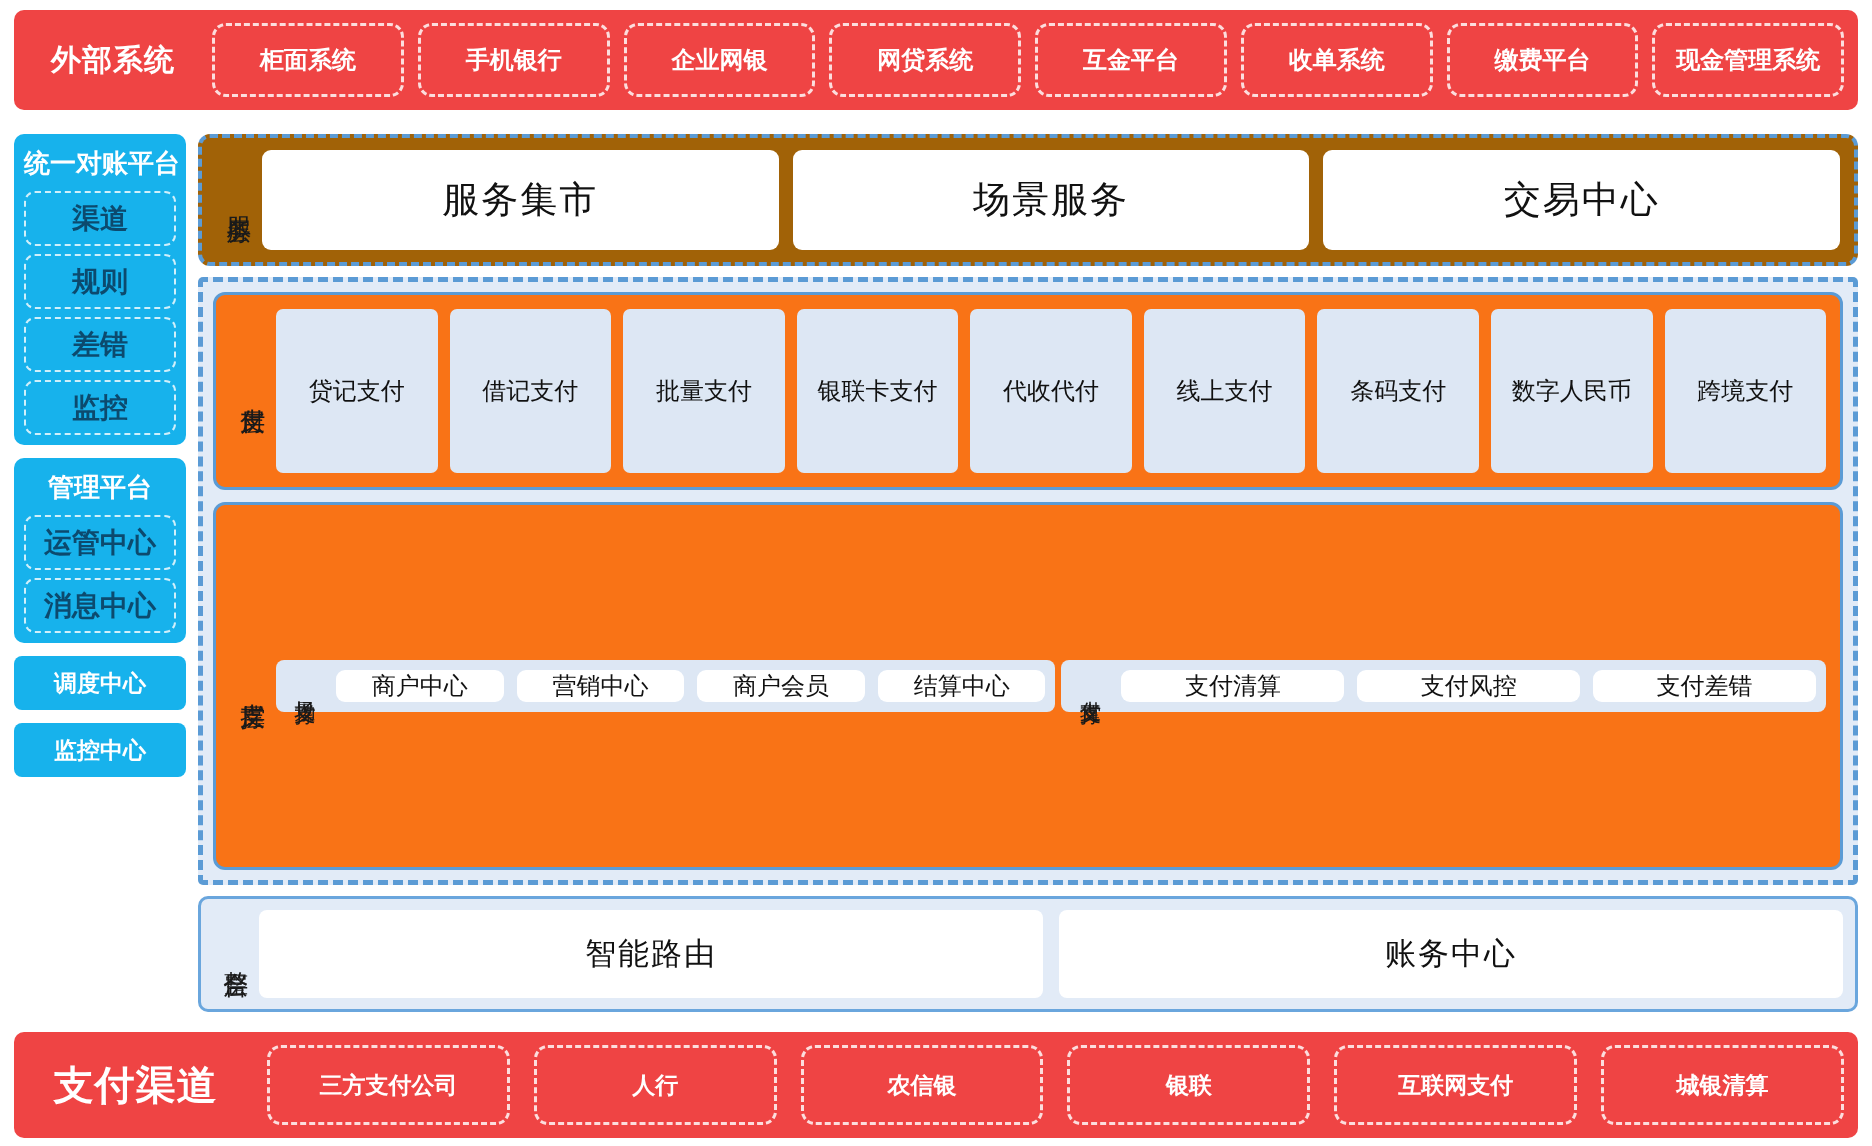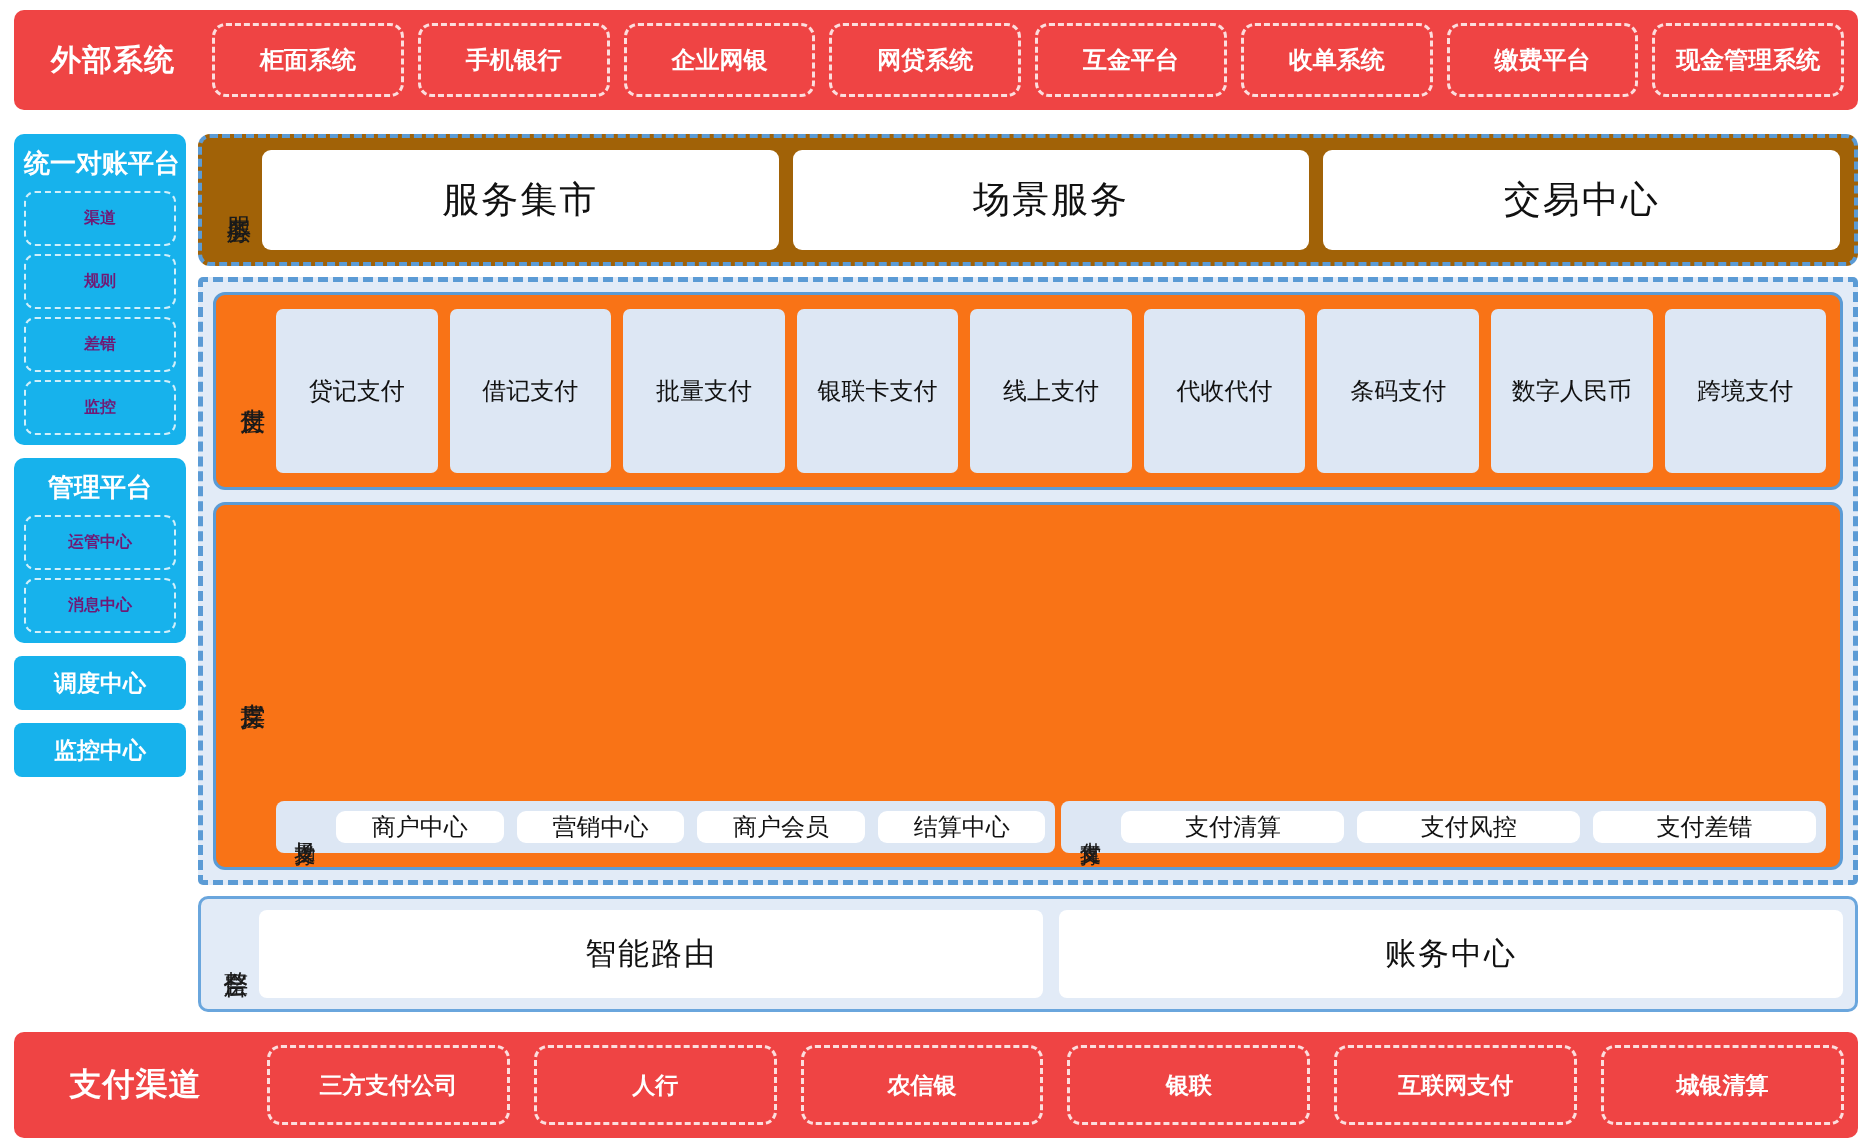--- a/index.html
+++ b/index.html
@@ -54,21 +54,21 @@
     justify-content: center;
     text-align: center;
     white-space: nowrap;
   }
 
   #external-bar { height: 100px; margin-bottom: 24px; }
   #external-bar .cyan-bar-title { width: 170px; }
   #external-bar .cyan-chip { height: 74px; }
 
   #channels-bar { height: 106px; margin-top: 20px; }
-  #channels-bar .cyan-bar-title { width: 215px; font-size: 32px; }
+  #channels-bar .cyan-bar-title { width: 215px; font-size: 40px; }
   #channels-bar .cyan-chip { height: 80px; font-size: 23px; }
   #channels-bar .cyan-chip-row { gap: 24px; padding-left: 24px; }
 
   
   .middle {
     flex: 1 1 auto;
     display: flex;
     gap: 12px;
     min-height: 0;
   }
@@ -93,22 +93,22 @@
     color: #ffffff;
     font-size: 26px;
     font-weight: 700;
     text-align: center;
     padding: 4px 0 2px 0;
     white-space: nowrap;
   }
   .rail-chip {
     border: 2px dashed rgba(255,255,255,0.80);
     border-radius: 11px;
-    color: #701a75;
-    font-size: 16px;
+    color: #0c4a6e;
+    font-size: 28px;
     font-weight: 600;
     display: flex;
     align-items: center;
     justify-content: center;
     white-space: nowrap;
   }
   #rail-recon .rail-chip { height: 55px; }
   #rail-manage .rail-chip { height: 55px; }
   .rail-solid {
     background: #17b2ec;
@@ -223,21 +223,21 @@
     text-align: center;
     white-space: nowrap;
   }
 
   
   #support-layer { flex: 1 1 auto; min-height: 0; }
   #support-layer .groups {
     flex: 1 1 auto;
     display: flex;
     gap: 6px;
-    align-items: flex-end;
+    align-items: center;
     min-width: 0;
   }
   .sub-group {
     background: #dde7f4;
     border-radius: 8px;
     display: flex;
     align-items: stretch;
     padding: 10px 10px;
     gap: 12px;
     min-width: 0;
@@ -344,22 +344,22 @@
 
       <div id="core-wrapper">
 
         <div class="solid-panel" id="payment-layer">
           <div class="vlabel">支付层</div>
           <div class="cards">
             <div class="card">贷记支付</div>
             <div class="card">借记支付</div>
             <div class="card">批量支付</div>
             <div class="card">银联卡支付</div>
+            <div class="card">代收代付</div>
             <div class="card">线上支付</div>
-            <div class="card">代收代付</div>
             <div class="card">条码支付</div>
             <div class="card">数字人民币</div>
             <div class="card">跨境支付</div>
           </div>
         </div>
 
         <div class="solid-panel" id="support-layer">
           <div class="vlabel">支撑层</div>
           <div class="groups">
 

